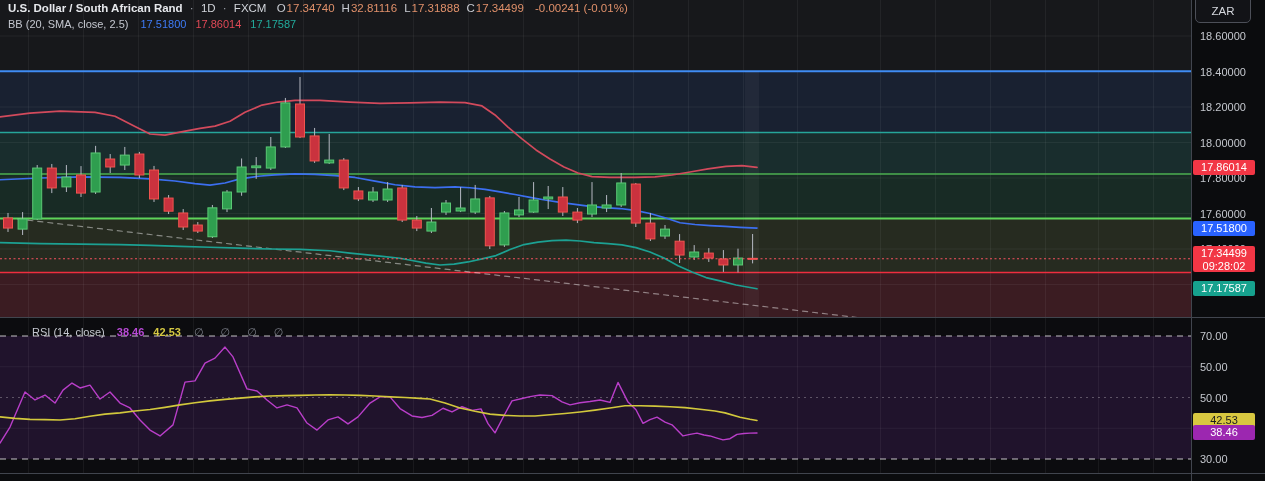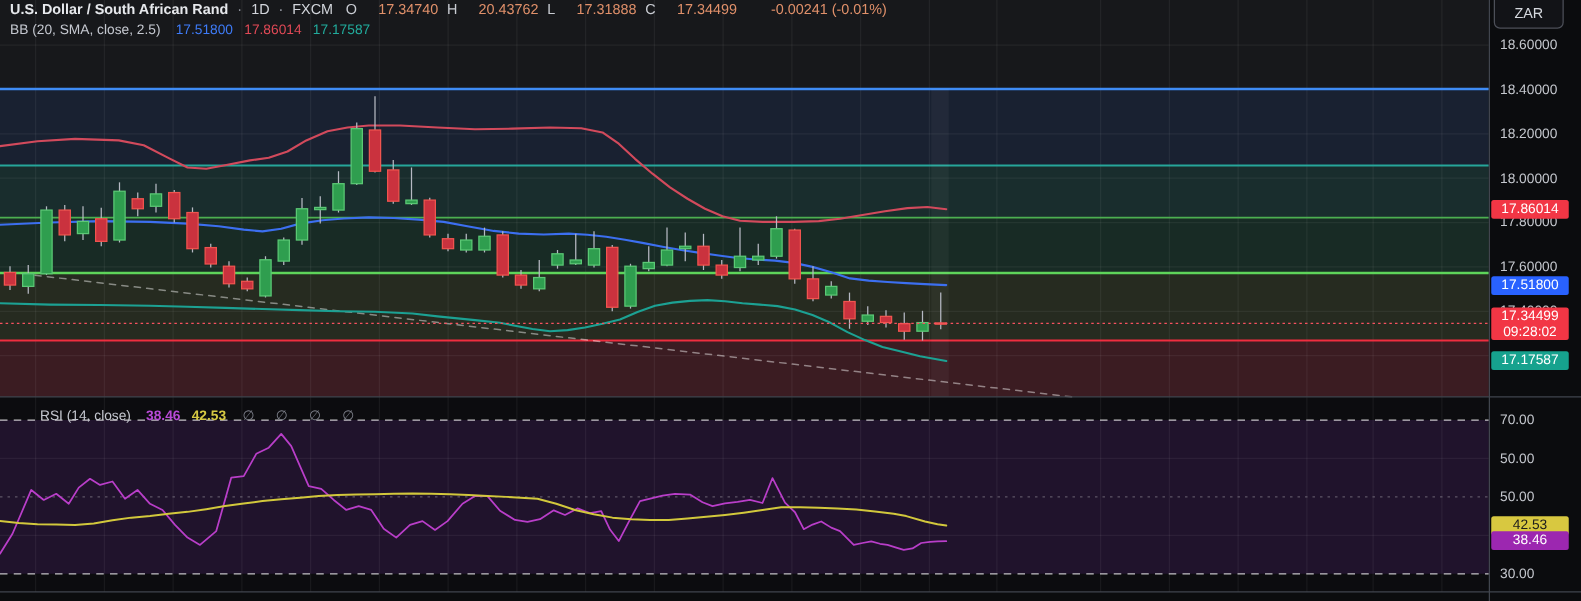--- a/index.html
+++ b/index.html
@@ -4,21 +4,21 @@
 <style>
   html,body{margin:0;padding:0;background:#0b0c0e;}
   #app{position:relative;width:1265px;height:481px;background:#0b0c0e;overflow:hidden;
        font-family:"Liberation Sans",sans-serif;-webkit-font-smoothing:antialiased;}
   #chart-svg{position:absolute;left:0;top:0;}
   .legend{position:absolute;left:8px;z-index:5;font-size:11.5px;white-space:nowrap;}
   .legend .t{color:#e6e8ec;font-weight:bold;margin-top:42px;}
   .legend .m{color:#d2d5db;}
   .legend .sep{color:#9da1ab;margin:0 4px;}
   .legend .k{color:#c9ccd3;margin-left:7px;}
-  .legend .v{margin-left:17px;}
+  .legend .v{margin-left:1px;}
   #legend-row1{top:2px;}
   #legend-row2{top:18px;font-size:11px;}
   #legend-row2 .lbl{color:#c4c7cf;}
   #legend-row2 .bbv{margin-left:9px;}
   #rsi-legend{top:326px;font-size:11px;}
   #rsi-legend .lbl{color:#c4c7cf;padding-left:24px;}
   #rsi-legend .rv{margin-left:9px;font-weight:bold;}
   #rsi-legend .empties{color:#7a7d87;margin-left:10px;letter-spacing:7px;}
   #axis{position:absolute;left:1191px;top:0;width:74px;height:447px;z-index:4;}
   .tick{position:absolute;left:9px;height:14px;line-height:14px;font-size:11px;color:#c5c8ce;text-align:right;}
@@ -198,22 +198,22 @@
       <line x1="0" y1="473.5" x2="1265" y2="473.5" stroke="#41454e" stroke-width="1"></line>
       <line x1="1191.5" y1="0" x2="1191.5" y2="481" stroke="#41454e" stroke-width="1"></line>
     </svg>
 
   <div class="legend" id="legend-row1">
     <span class="t">U.S. Dollar / South African Rand</span>
     <span class="sep">·</span>
     <span class="m">1D</span>
     <span class="sep">·</span>
     <span class="m">FXCM</span>
-    <span id="ohlc-values"><span class="k">O</span><span class="v" style="color: rgb(224, 144, 106);">17.34740</span><span class="k">H</span><span class="v" style="color: rgb(224, 144, 106);">20.43762</span><span class="k">L</span><span class="v" style="color: rgb(224, 144, 106);">17.31888</span><span class="k">C</span><span class="v" style="color: rgb(224, 144, 106);">17.34499</span></span>
-    <span class="v" id="change-value" style="color: rgb(224, 144, 106); margin-left: 24px;">-0.00241 (-0.01%)</span>
+    <span id="ohlc-values"><span class="k">O</span><span class="v" style="color: rgb(224, 144, 106);">17.34740</span><span class="k">H</span><span class="v" style="color: rgb(224, 144, 106);">32.81116</span><span class="k">L</span><span class="v" style="color: rgb(224, 144, 106);">17.31888</span><span class="k">C</span><span class="v" style="color: rgb(224, 144, 106);">17.34499</span></span>
+    <span class="v" id="change-value" style="color: rgb(224, 144, 106); margin-left: 8px;">-0.00241 (-0.01%)</span>
   </div>
 
   <div class="legend" id="legend-row2">
     <span class="lbl">BB (20, SMA, close, 2.5)</span>
     <span id="bb-values"><span class="bbv" style="color: rgb(62, 123, 247);">17.51800</span><span class="bbv" style="color: rgb(224, 73, 86);">17.86014</span><span class="bbv" style="color: rgb(34, 171, 156);">17.17587</span></span>
   </div>
 
   <div class="legend" id="rsi-legend">
     <span class="lbl">RSI (14, close)</span>
     <span id="rsi-values"><span class="rv" style="color: rgb(184, 74, 214);">38.46</span><span class="rv" style="color: rgb(214, 201, 67);">42.53</span></span>

